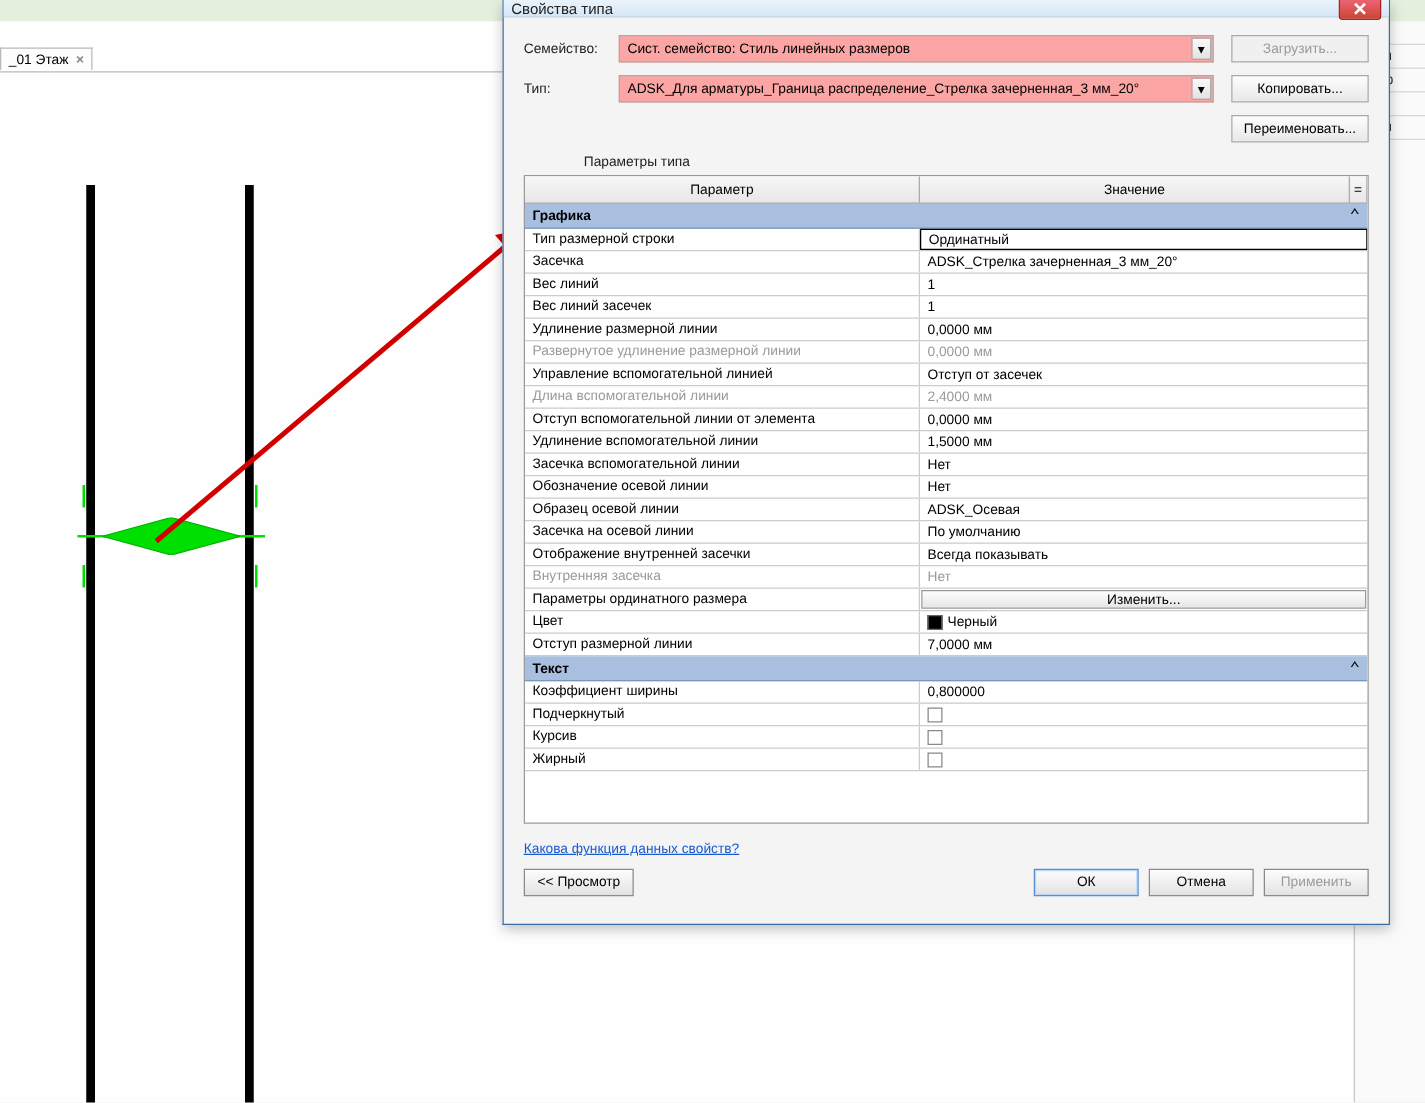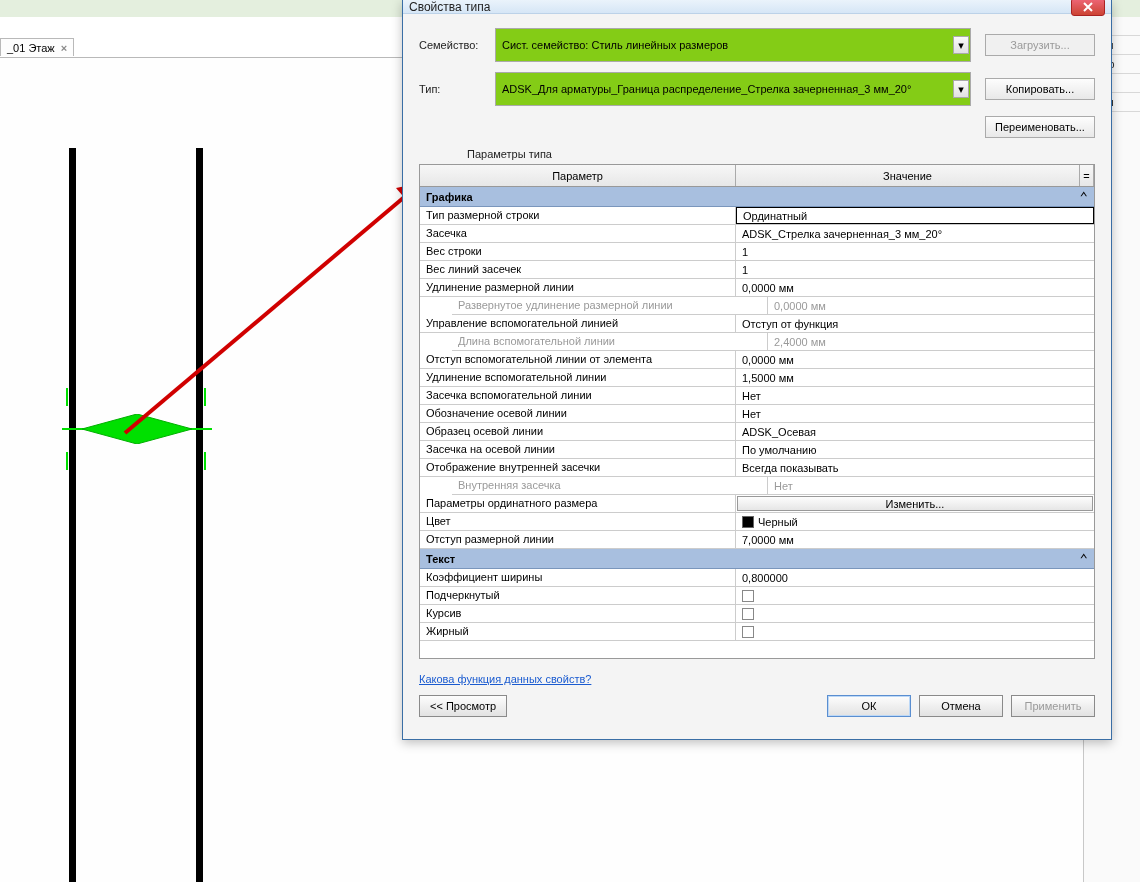--- a/index.html
+++ b/index.html
@@ -52,22 +52,22 @@
   .closebtn {
     width:34px; height:18px; background: linear-gradient(#e67,#c43);
     border:1px solid #a22; border-radius:3px;
     display:flex; align-items:center; justify-content:center; cursor:pointer;
   }
   .closebtn svg { width:10px; height:10px; }
   .dlgbody { padding:14px 16px 12px 16px; height:calc(100% - 24px); display:flex; flex-direction:column; }
   .row { display:flex; align-items:center; margin-bottom:10px; gap:6px; }
   .row label { width:70px; color:#222; }
   .combo {
-    flex:1; height:22px; background:#84cc16; border:1px solid #aaa;
-    display:flex; align-items:center; padding:16px 6px; font-size:11px;
+    flex:1; height:22px; background:#fca5a5; border:1px solid #aaa;
+    display:flex; align-items:center; padding:4px 6px; font-size:11px;
     justify-content:space-between;
   }
   .combo .tri {
     width:16px; height:18px; background:linear-gradient(#fafafa,#e2e2e2);
     border:1px solid #aaa; margin-right:-5px;
     display:flex; align-items:center; justify-content:center;
   }
   .sidebtn {
     width:110px; height:22px; border:1px solid #aaa;
     background:linear-gradient(#fdfdfd,#e8e8e8); margin-left:8px;
@@ -96,21 +96,21 @@
     height:20px; display:flex; align-items:center; padding:0 6px;
     border-bottom:1px solid #7a96bc; font-size:11px;
     justify-content:space-between;
   }
   .group-row .collapse { font-family:monospace; font-weight:normal; font-size:14px;}
   .param-row {
     display:flex; height:18px; border-bottom:1px solid #ccc; font-size:11px;
   }
   .param-row .pname { flex:0 0 316px; padding:2px 6px; border-right:1px solid #ccc; white-space:nowrap; overflow:hidden; text-overflow:ellipsis;}
   .param-row .pval { flex:1; padding:2px 6px; display:flex; align-items:center; gap:4px; position:relative;}
-  .param-row.disabled { color:#9a9a9a;margin-left:32px; }
+  .param-row.disabled { color:#9a9a9a; }
   .inline-btn {
     position:absolute; inset:0; margin:1px;
     background:linear-gradient(#fdfdfd,#e6e6e6); border:1px solid #999;
     display:flex; align-items:center; justify-content:center; cursor:pointer;
   }
   .swatch { width:12px; height:12px; background:#000; border:1px solid #666; }
   .chk { width:12px; height:12px; border:1px solid #888; background:#fff; }
   .helplink { color:#1a5bd0; text-decoration:underline; margin:14px 0 10px 0; display:inline-block; cursor:pointer;}
   .bottombar { display:flex; align-items:center; gap:8px; }
   .bottombar .spacer { flex:1; }
@@ -216,38 +216,38 @@
           </div>
           <div class="param-row">
             <div class="pname">Тип размерной строки</div>
             <div class="pval selcell">Ординатный</div>
           </div>
           <div class="param-row">
             <div class="pname">Засечка</div>
             <div class="pval">ADSK_Стрелка зачерненная_3 мм_20°</div>
           </div>
           <div class="param-row">
-            <div class="pname">Вес строки</div>
+            <div class="pname">Вес линий</div>
             <div class="pval">1</div>
           </div>
           <div class="param-row">
             <div class="pname">Вес линий засечек</div>
             <div class="pval">1</div>
           </div>
           <div class="param-row">
             <div class="pname">Удлинение размерной линии</div>
             <div class="pval">0,0000 мм</div>
           </div>
           <div class="param-row disabled">
             <div class="pname">Развернутое удлинение размерной линии</div>
             <div class="pval">0,0000 мм</div>
           </div>
           <div class="param-row">
             <div class="pname">Управление вспомогательной линией</div>
-            <div class="pval">Отступ от функция</div>
+            <div class="pval">Отступ от засечек</div>
           </div>
           <div class="param-row disabled">
             <div class="pname">Длина вспомогательной линии</div>
             <div class="pval">2,4000 мм</div>
           </div>
           <div class="param-row">
             <div class="pname">Отступ вспомогательной линии от элемента</div>
             <div class="pval">0,0000 мм</div>
           </div>
           <div class="param-row">

